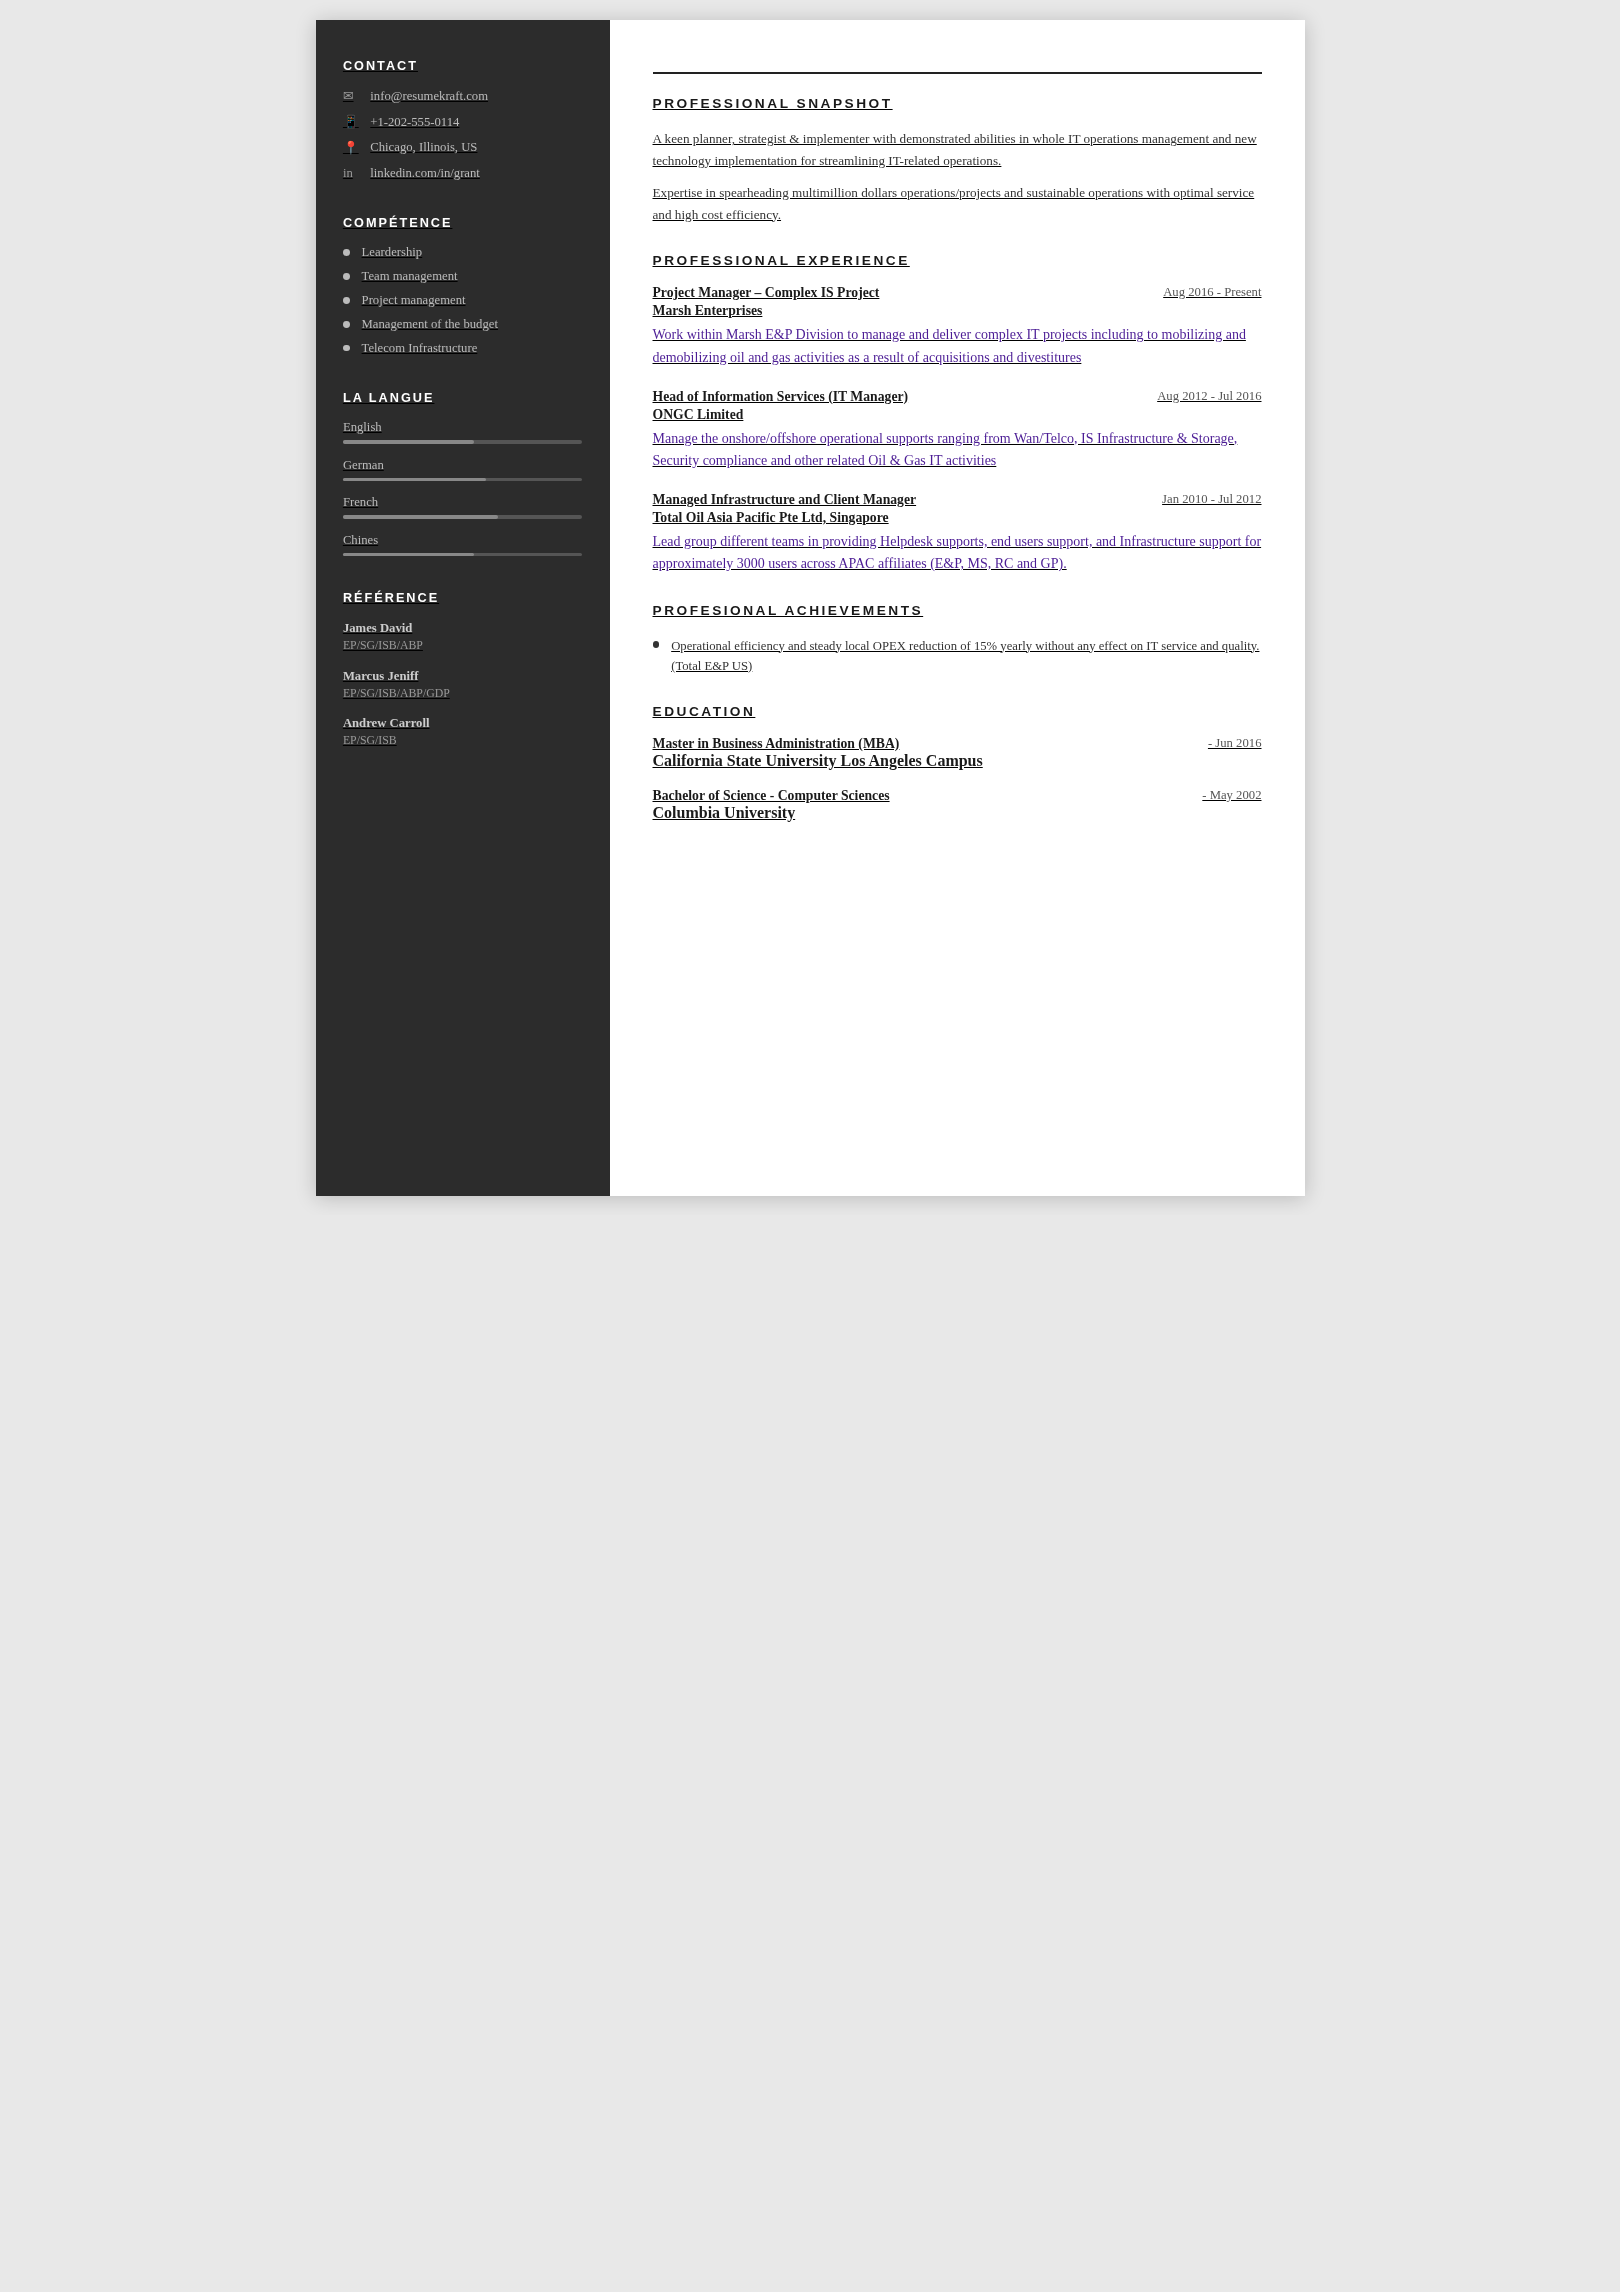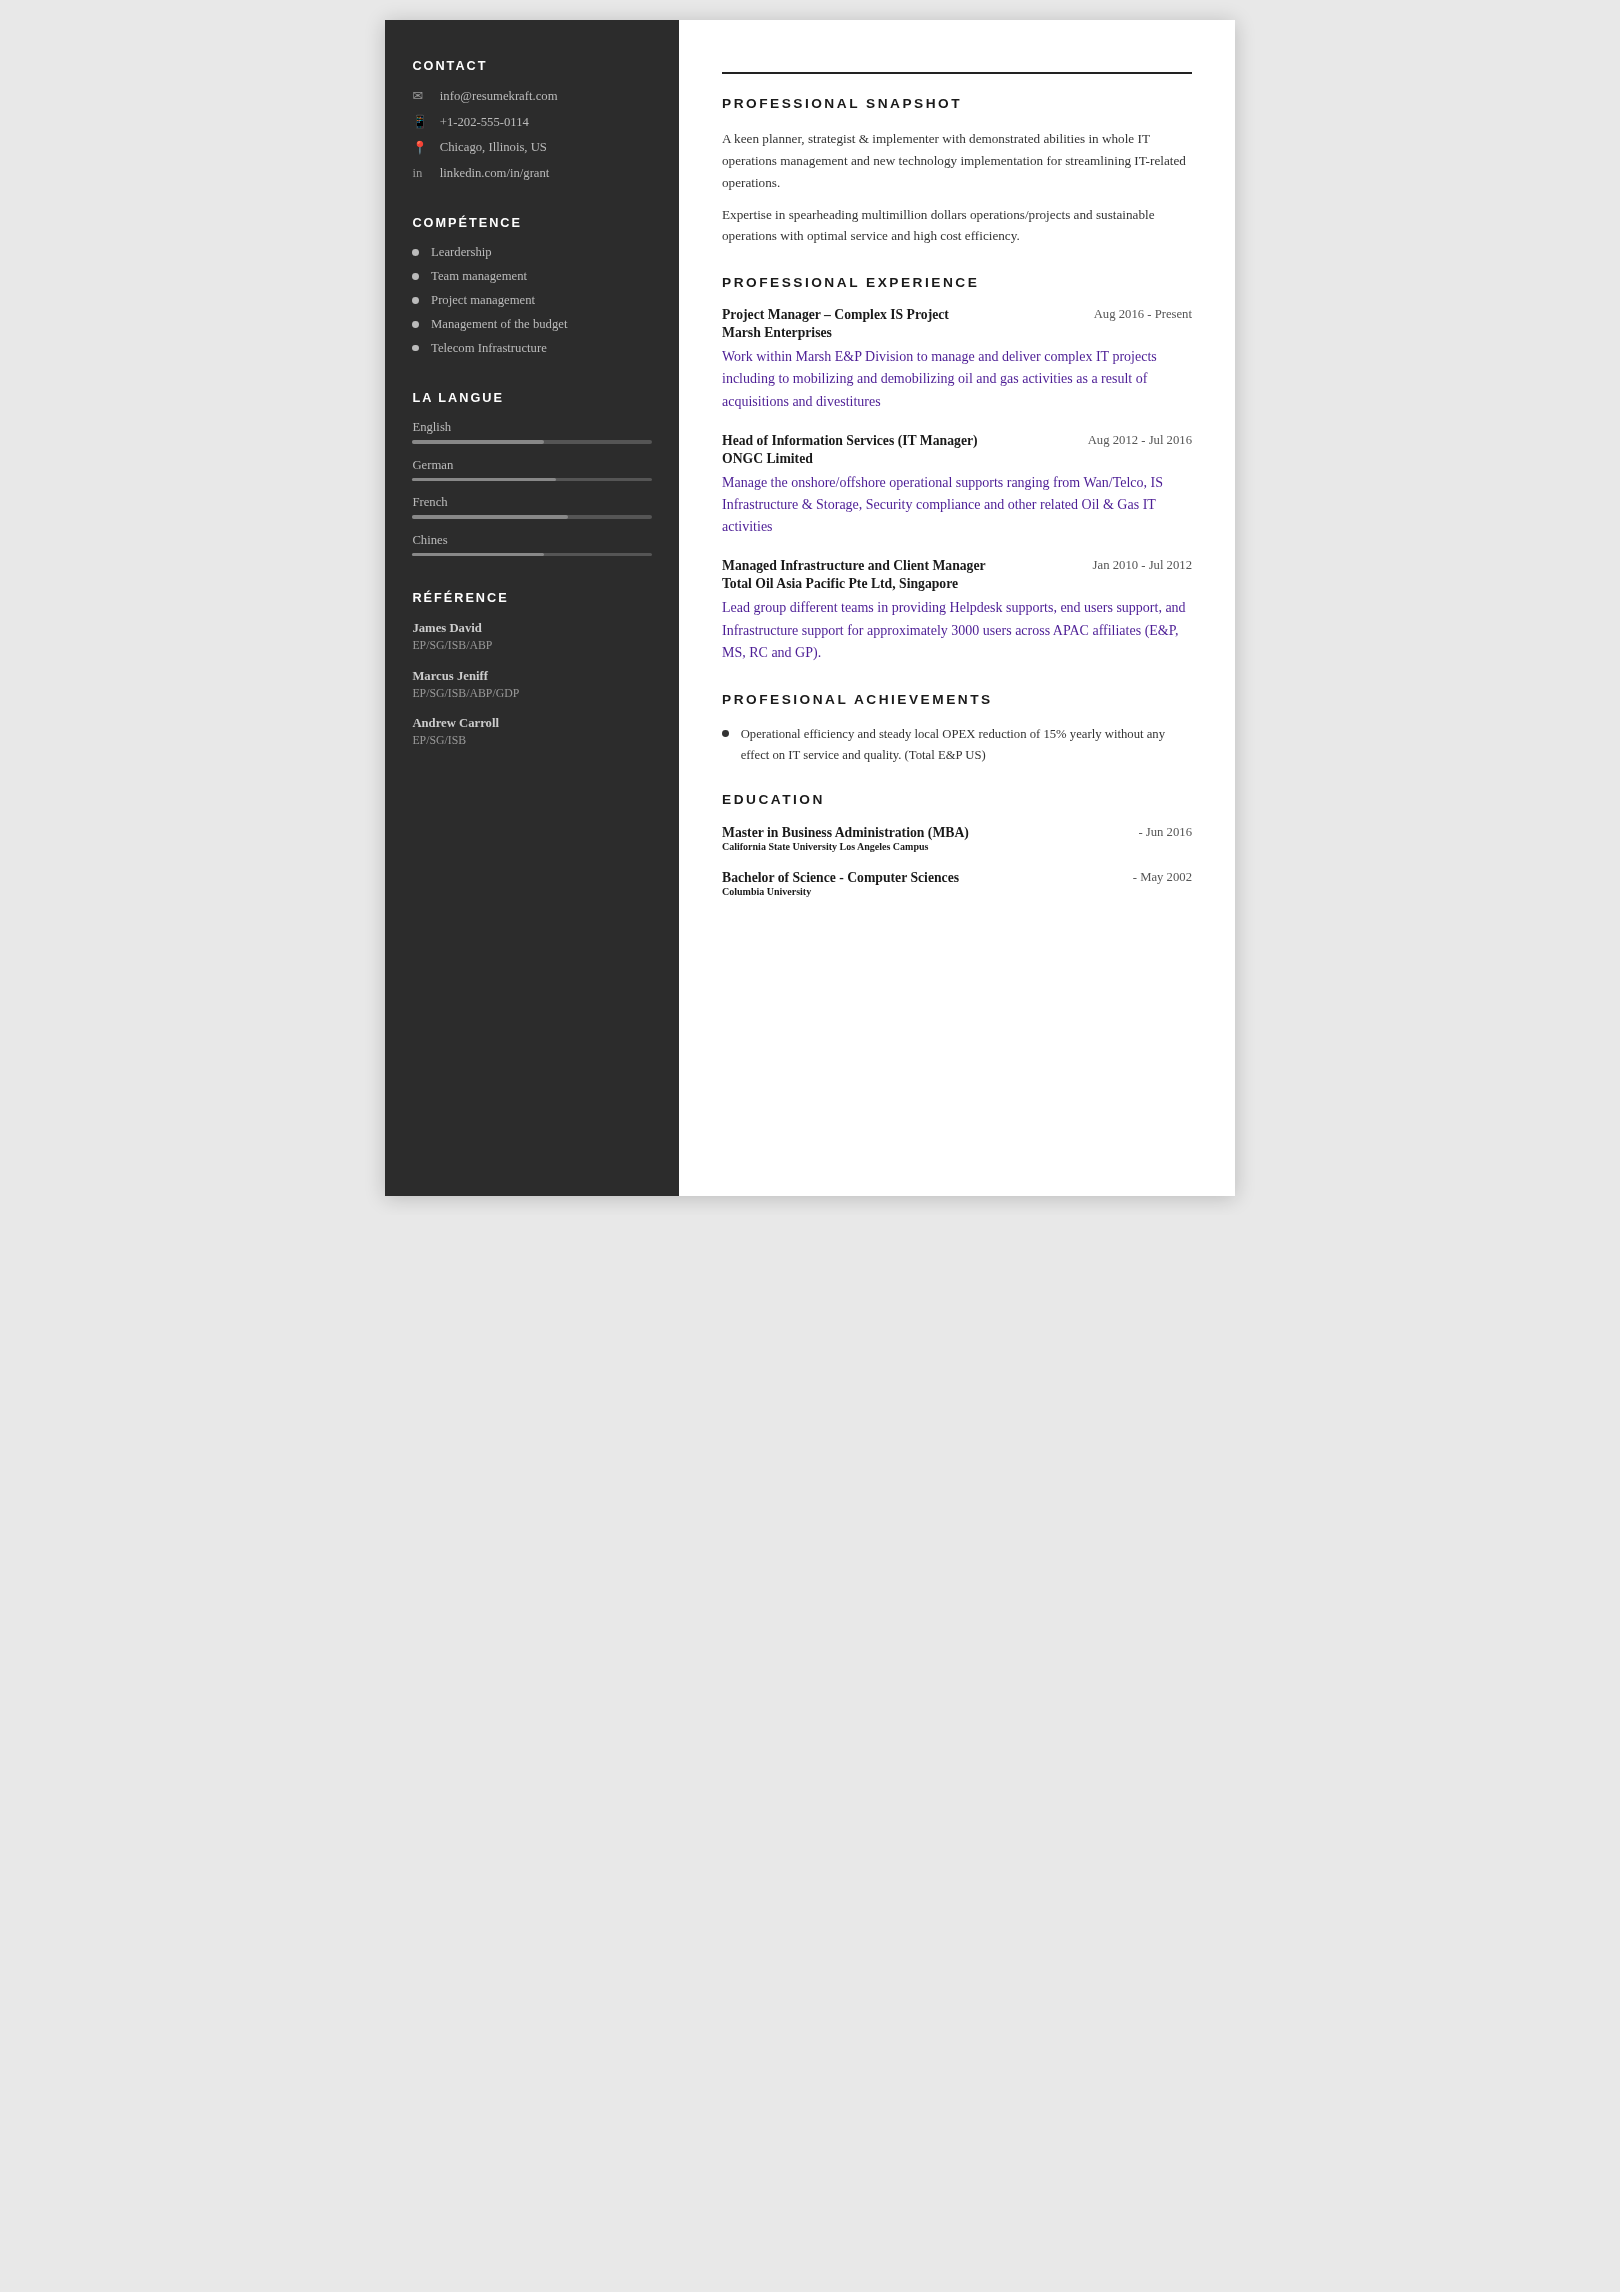--- a/index.html
+++ b/index.html
@@ -4,25 +4,26 @@
   <style>
     * { margin: 0; padding: 0; box-sizing: border-box; }
     body {
       font-family: 'Georgia', 'Times New Roman', serif;
       background: #e8e8e8;
       display: flex;
       justify-content: center;
       padding: 19.6px;
     }
     .resume {
-      width: 850px;
+      width: 989px;
       background: #fff;
       display: flex;
       min-height: 1176px;
       box-shadow: 0 2px 19.6px rgba(0,0,0,0.2);
+      text-decoration: underline;
     }
     
     .sidebar {
       width: 294px;
       min-width: 294px;
       background: #2c2c2c;
       color: #ccc;
       padding: 39px 27.4px;
     }
     .sidebar-section {
@@ -226,21 +227,21 @@
       justify-content: space-between;
       margin-bottom: 17.6px;
     }
     .edu-left {}
     .edu-degree {
       font-size: 13.7px;
       font-weight: 700;
       color: #1a1a1a;
     }
     .edu-school {
-      font-size: 10px;
+      font-size: 16px;
       font-weight: 700;
       color: #1a1a1a;
     }
     .edu-date {
       font-size: 12.7px;
       color: #555;
       white-space: nowrap;
       flex-shrink: 0;
       margin-left: 15.7px;
     }

